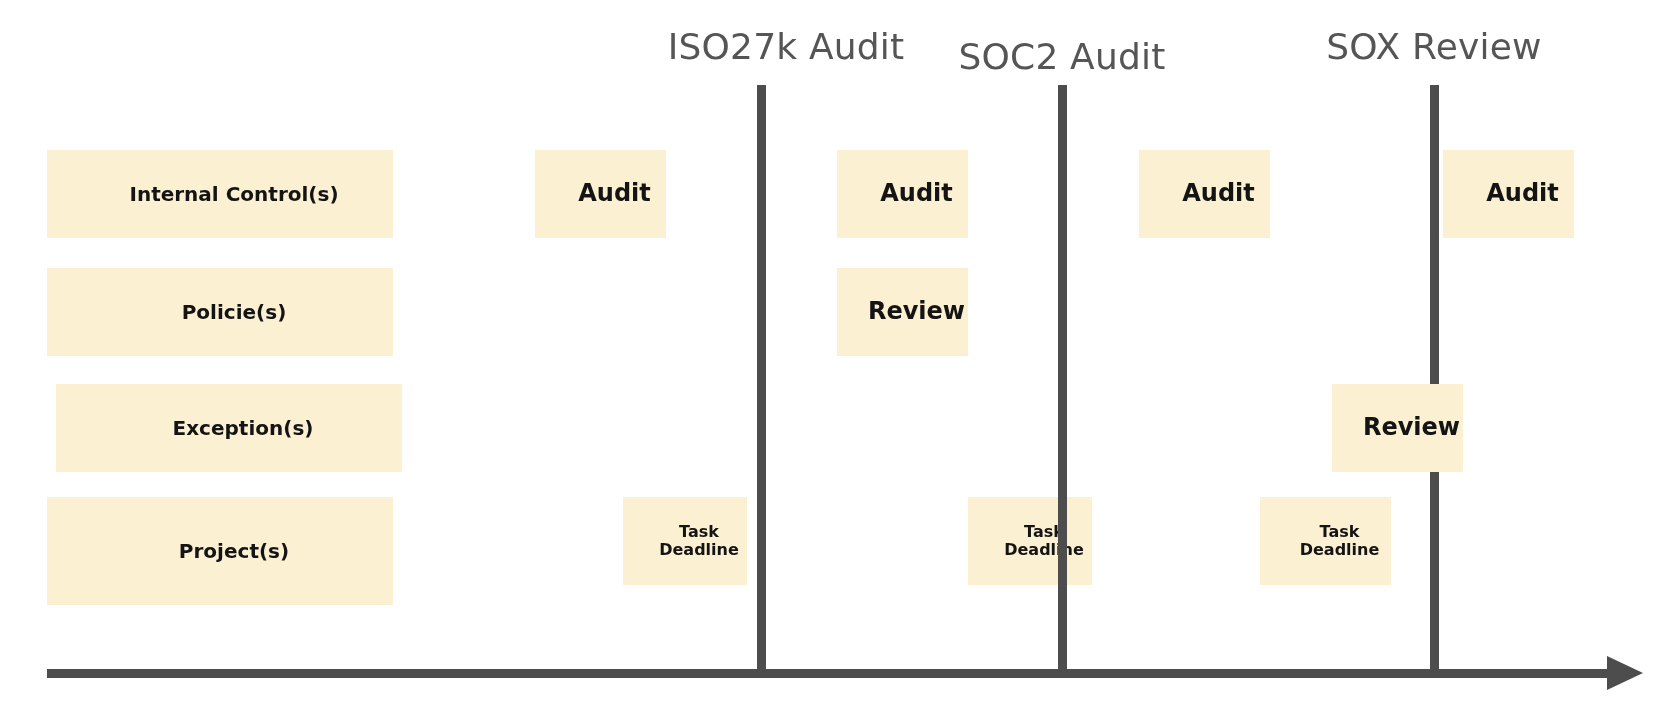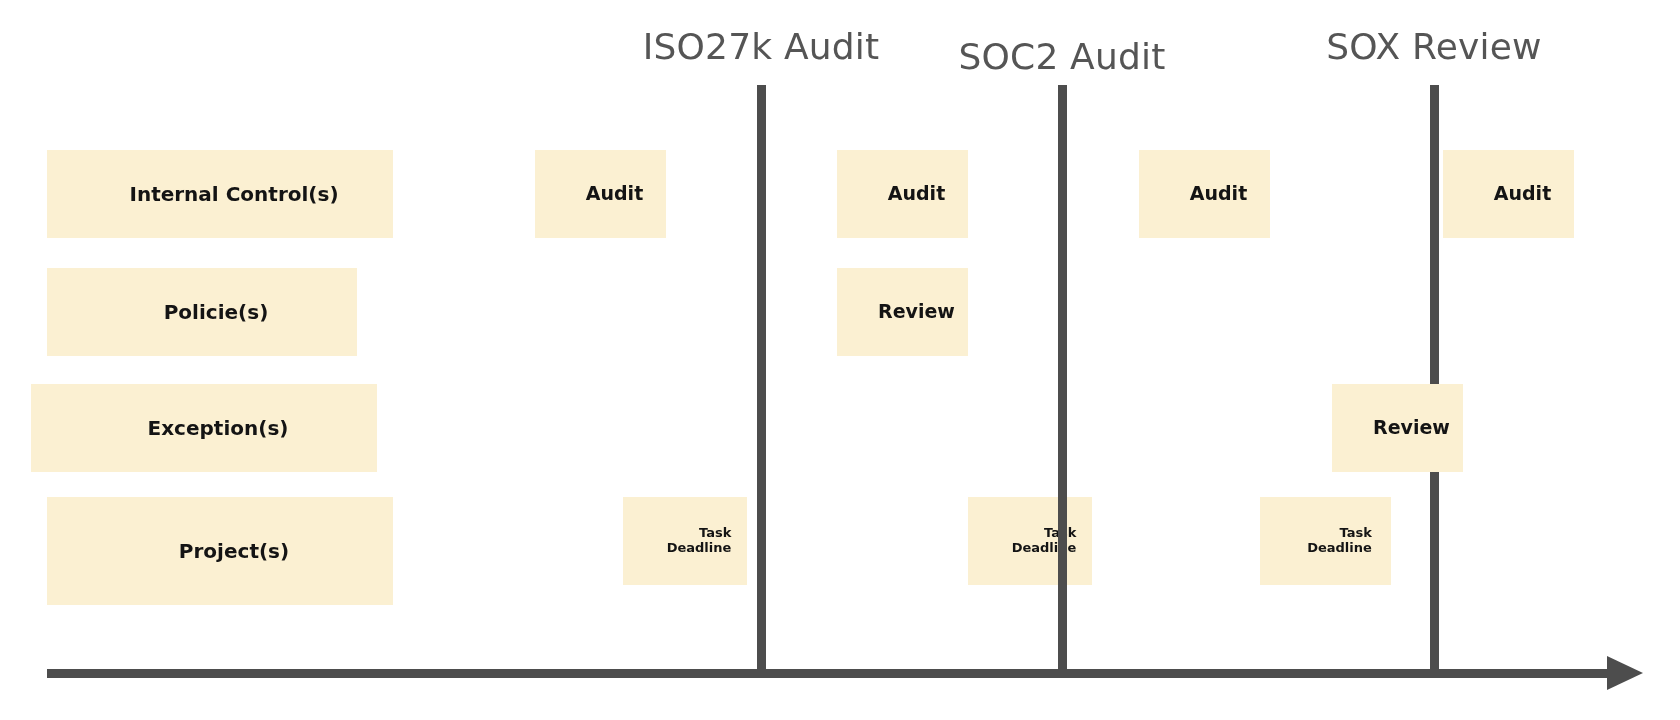--- a/index.html
+++ b/index.html
@@ -37,38 +37,38 @@
     z-index: 3;
   }
 
   
   .box {
     position: absolute;
     background: #fbf0d2;
     display: flex;
     align-items: center;
     justify-content: center;
-    text-align: right;
+    text-align: center;
     color: #141414;
     font-family: "DejaVu Sans", "Liberation Sans", sans-serif;
     font-weight: bold;
     line-height: 1.15;
     box-sizing: border-box;
     padding-left: 28px;
   }
   .lane-label {
     font-size: 20px;
     z-index: 1;
   }
   .event-box {
-    font-size: 19px;
+    font-size: 24px;
     z-index: 1;
   }
   .event-box.small {
-    font-size: 13px;
+    font-size: 16px;
   }
   
   .event-box.above-line {
     z-index: 4;
   }
 
   
   .axis-line {
     position: absolute;
     background: #4d4d4d;
@@ -84,31 +84,31 @@
     z-index: 2;
   }
 </style>
 </head>
 <body>
 
 <div id="canvas">
 
   <div id="milestones">
       <div class="milestone-line" style="left: 757px; top: 85px; width: 9px; height: 588px;"></div>
-      <div class="milestone-label" style="left: 761px; top: 26px;">ISO27k Audit</div>
+      <div class="milestone-label" style="left: 786px; top: 26px;">ISO27k Audit</div>
       <div class="milestone-line" style="left: 1058px; top: 85px; width: 9px; height: 588px;"></div>
       <div class="milestone-label" style="left: 1062px; top: 26px; margin-top: 10px;">SOC2 Audit</div>
       <div class="milestone-line" style="left: 1430px; top: 85px; width: 9px; height: 588px;"></div>
       <div class="milestone-label" style="left: 1434px; top: 26px;">SOX Review</div>
     </div>
 
   <div id="lanes">
       <div class="box lane-label" style="left: 47px; top: 150px; width: 346px; height: 88px;">Internal Control(s)</div>
-      <div class="box lane-label" style="left: 47px; top: 268px; width: 310px; height: 88px;">Policie(s)</div>
-      <div class="box lane-label" style="left: 31px; top: 384px; width: 346px; height: 88px;">Exception(s)</div>
+      <div class="box lane-label" style="left: 47px; top: 268px; width: 346px; height: 88px;">Policie(s)</div>
+      <div class="box lane-label" style="left: 56px; top: 384px; width: 346px; height: 88px;">Exception(s)</div>
       <div class="box lane-label" style="left: 47px; top: 497px; width: 346px; height: 108px;">Project(s)</div>
     </div>
 
   <div id="events">
       <div class="box event-box" style="left: 535px; top: 150px; width: 131px; height: 88px; white-space: pre-line;">Audit</div>
       <div class="box event-box" style="left: 837px; top: 150px; width: 131px; height: 88px; white-space: pre-line;">Audit</div>
       <div class="box event-box" style="left: 1139px; top: 150px; width: 131px; height: 88px; white-space: pre-line;">Audit</div>
       <div class="box event-box" style="left: 1443px; top: 150px; width: 131px; height: 88px; white-space: pre-line;">Audit</div>
       <div class="box event-box" style="left: 837px; top: 268px; width: 131px; height: 88px; white-space: pre-line;">Review</div>
       <div class="box event-box above-line" style="left: 1332px; top: 384px; width: 131px; height: 88px; white-space: pre-line;">Review</div>

